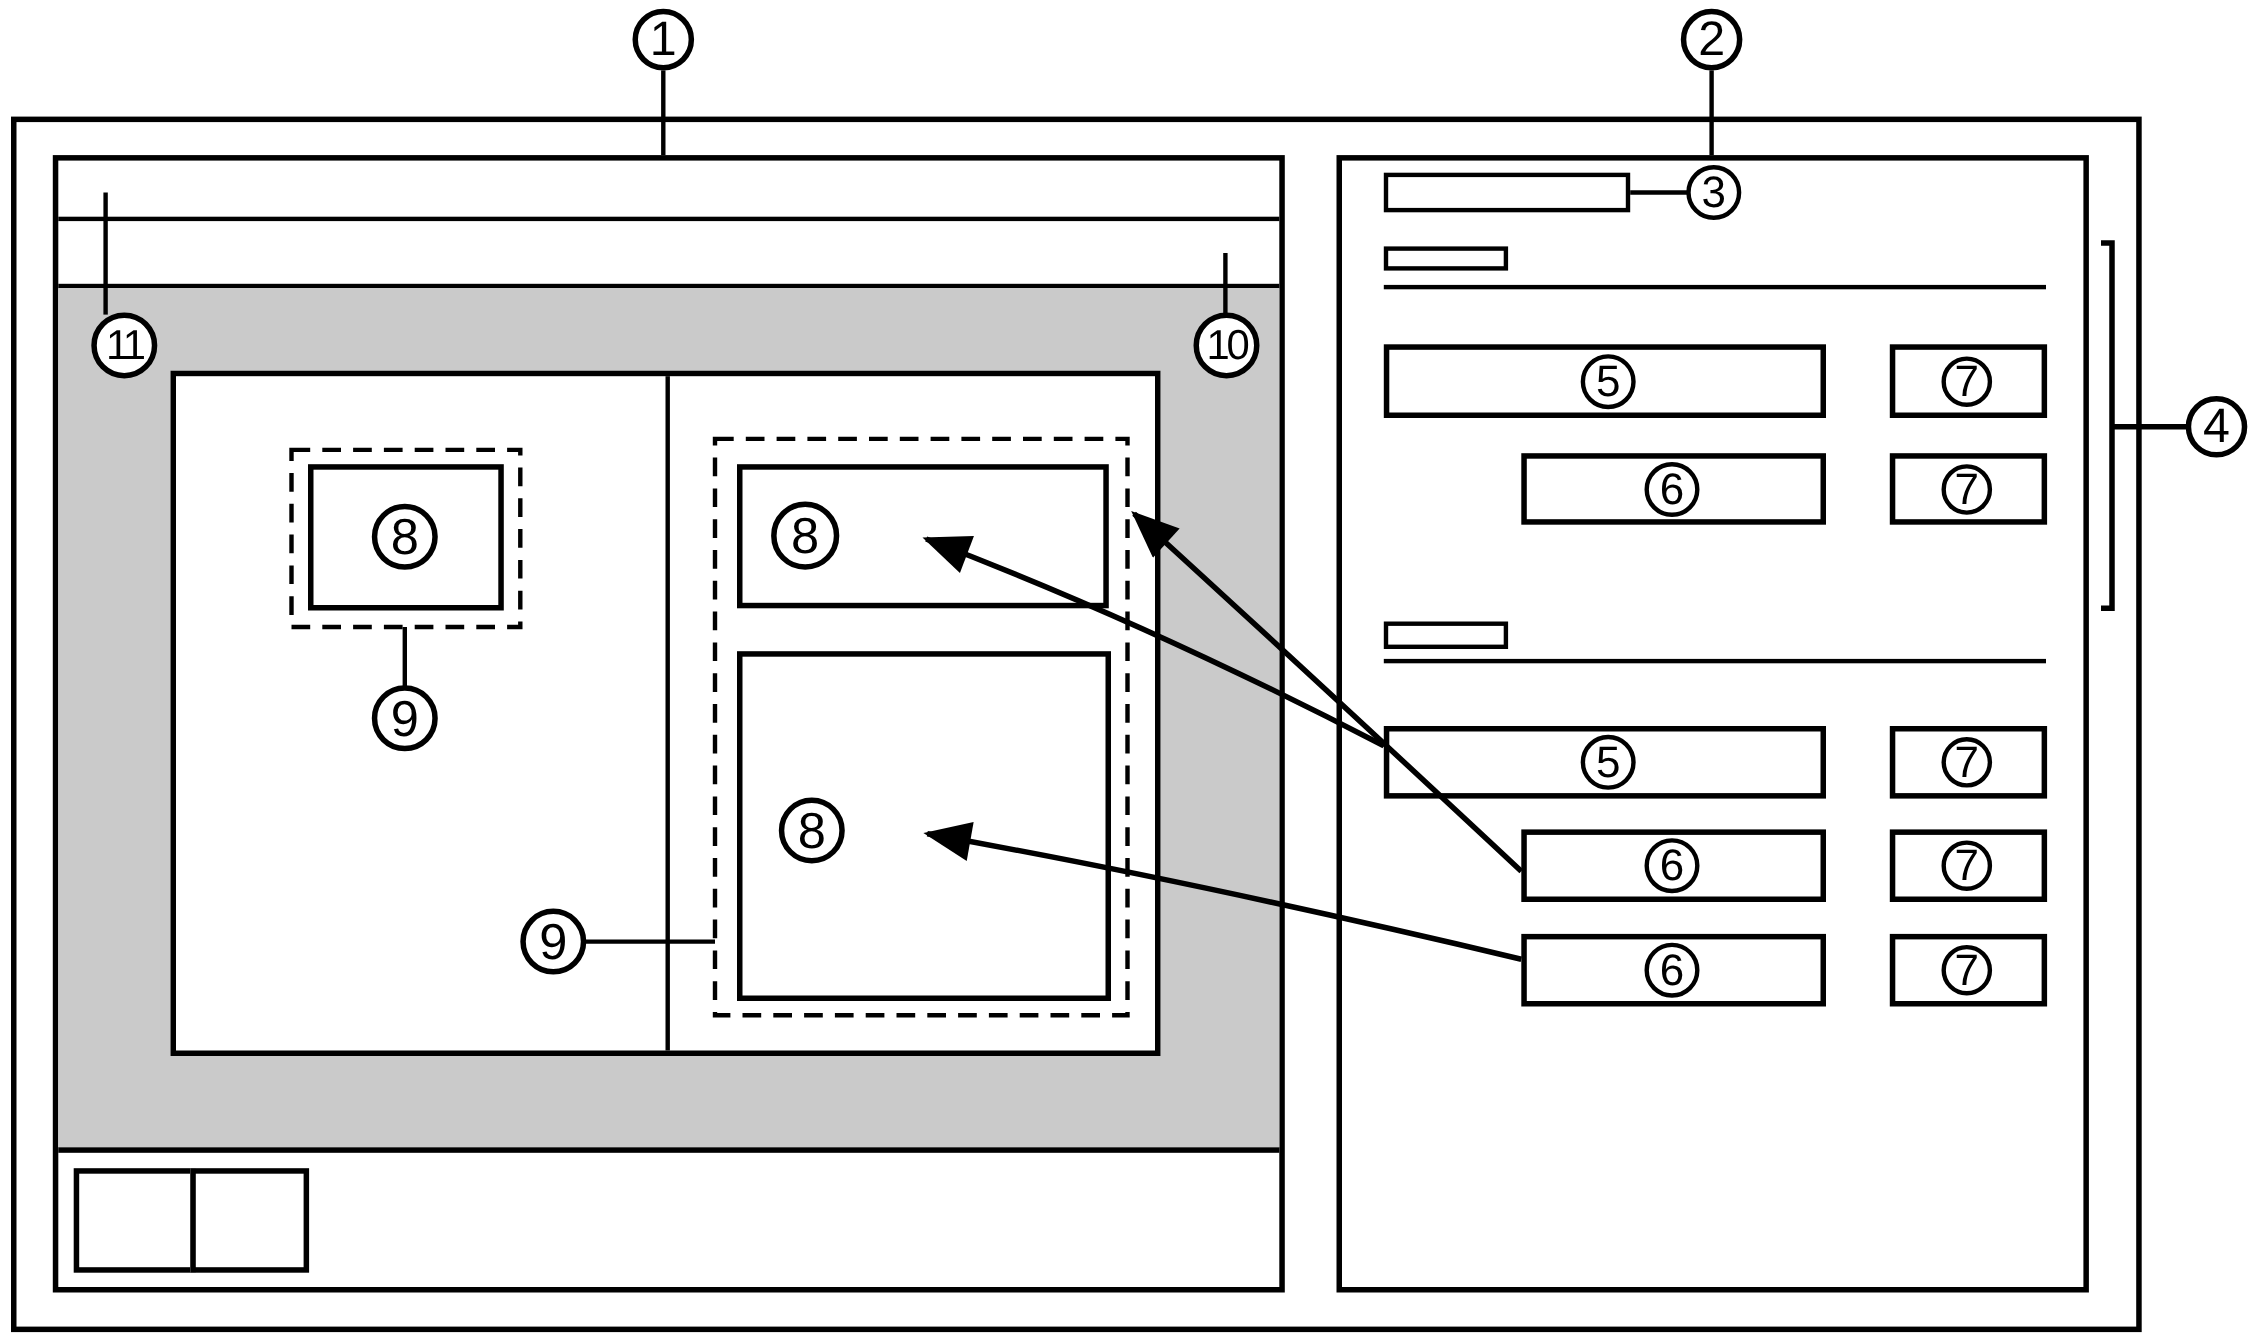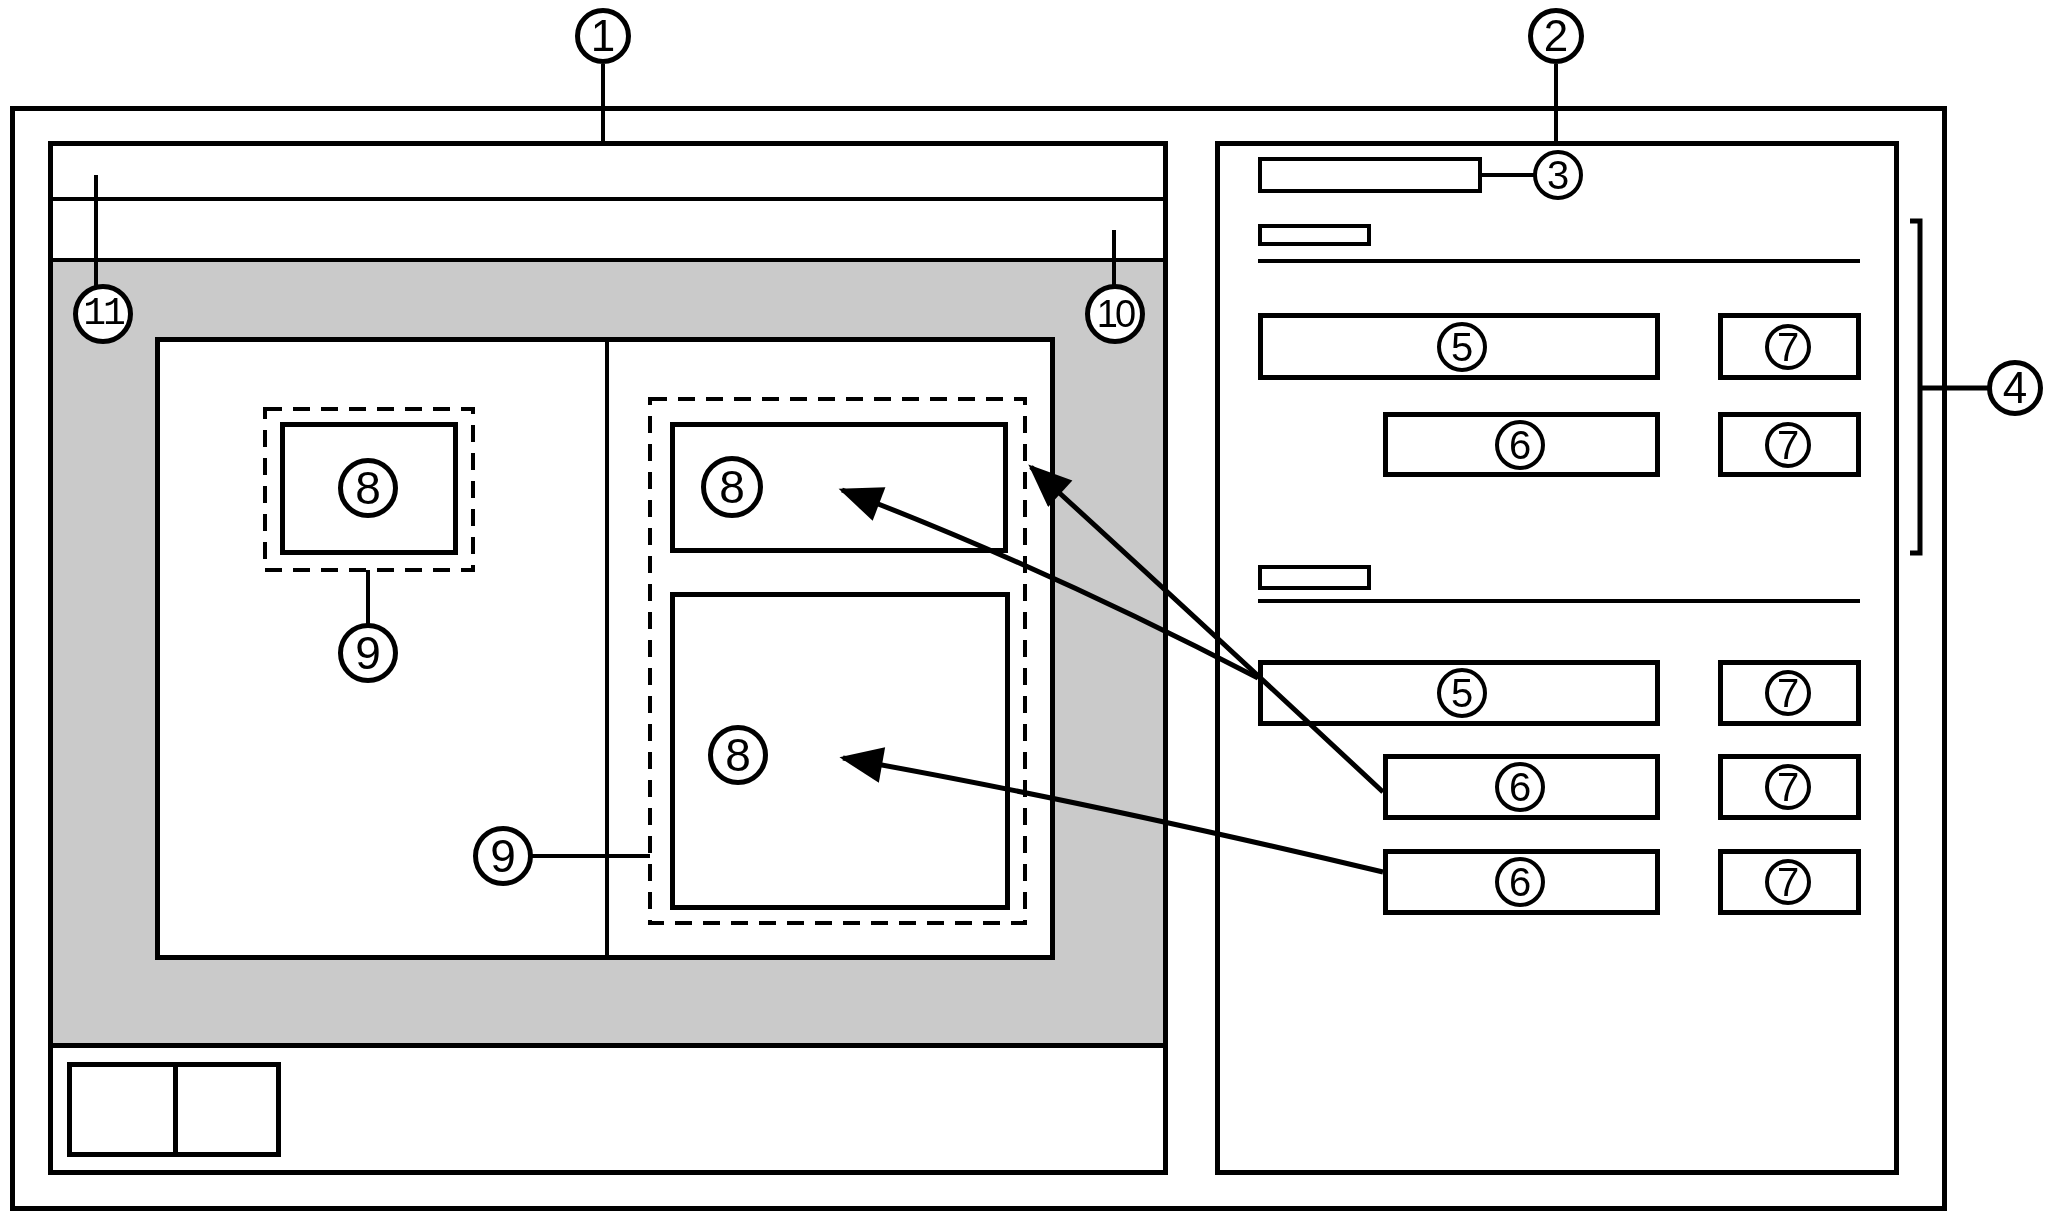--- a/index.html
+++ b/index.html
@@ -163,17 +163,17 @@
   <div class="circle fs46" style="left:338px; top:623px; width:60px; height:60px;">
       <span>9</span>
     </div>
   <div class="circle fs46" style="left:473px; top:826px; width:60px; height:60px;">
       <span>9</span>
     </div>
 
   <div class="circle fs38" style="left:1085px; top:284px; width:60px; height:60px;text-align:right;">
       <span>10</span>
     </div>
-  <div class="circle fs38" style="left:73px; top:284px; width:60px; height:60px;font-family:Liberation Mono, monospace;">
+  <div class="circle fs38" style="left:83px; top:284px; width:60px; height:60px;">
       <span>11</span>
     </div>
 
 </div>
 
 </body></html>

